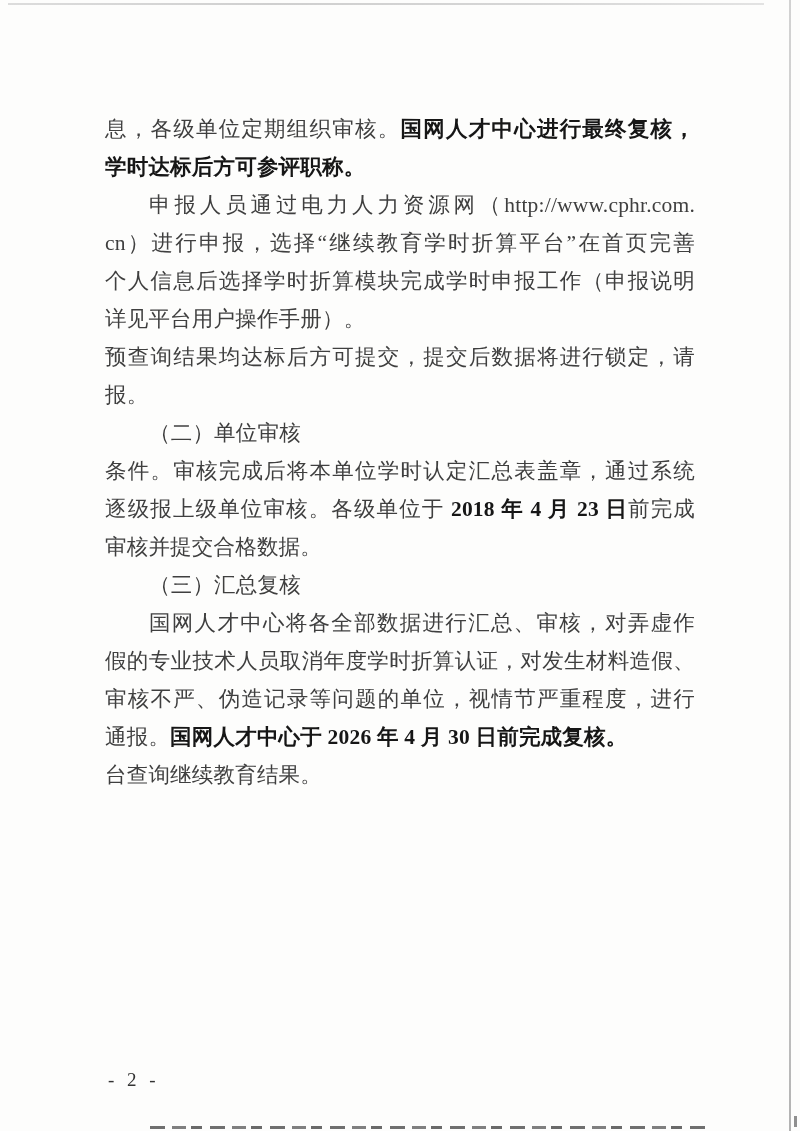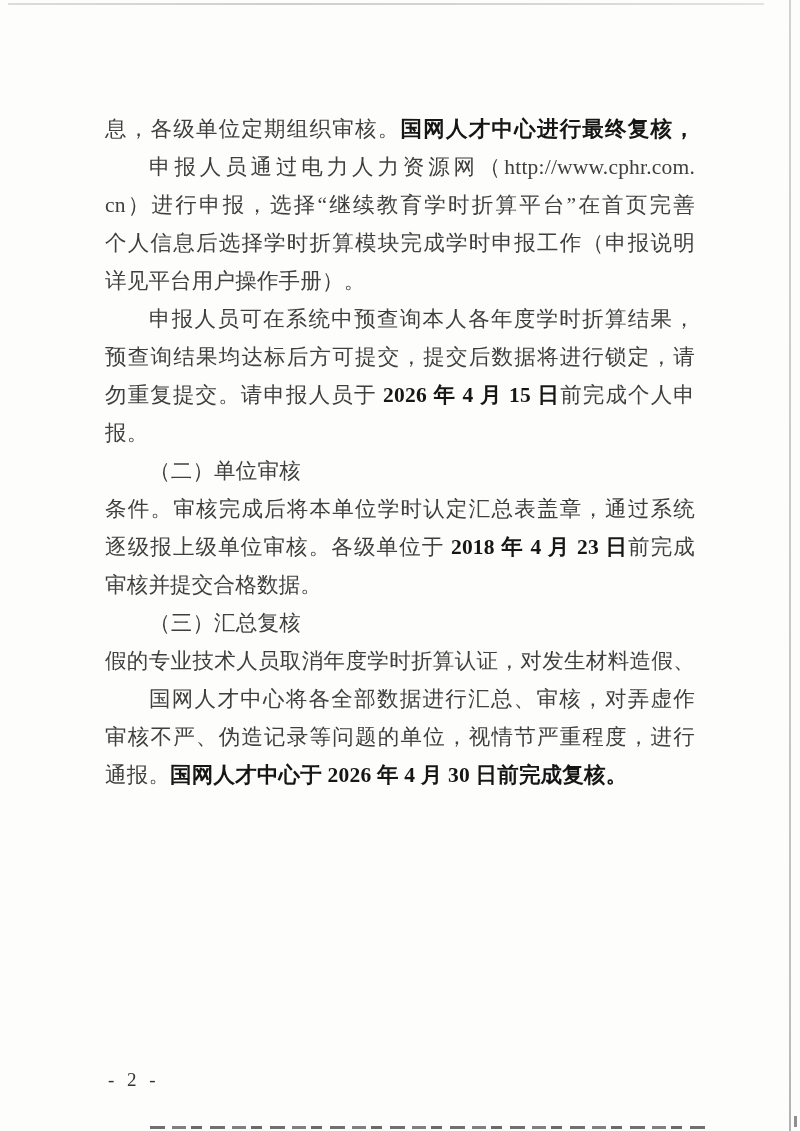--- a/index.html
+++ b/index.html
@@ -63,34 +63,34 @@
   }
 </style>
 </head>
 <body>
 
 <div class="page" style="--paper: #fdfdfc; --ink: #3f3f3f; --ink-bold: #161616;">
   <div class="edge-top"></div>
   <div class="edge-right"></div>
   <main class="doc-body">
       <div class="line justify"><span class="run">息，各级单位定期组织审核。</span><span class="run bold">国网人才中心进行最终复核，</span></div>
+      <div class="line"><span class="run bold">学时达标后方可参评职称。</span></div>
       <div class="line indent justify"><span class="run">申报人员通过电力人力资源网（http://www.cphr.com.</span></div>
       <div class="line justify"><span class="run">cn）进行申报，选择“继续教育学时折算平台”在首页完善</span></div>
       <div class="line justify"><span class="run">个人信息后选择学时折算模块完成学时申报工作（申报说明</span></div>
       <div class="line"><span class="run">详见平台用户操作手册）。</span></div>
-      <div class="line indent justify"><span class="run">申报人员可在系统中预查询本人各年度学时折算结果，</span></div>
       <div class="line justify"><span class="run">预查询结果均达标后方可提交，提交后数据将进行锁定，请</span></div>
-      <div class="line justify"><span class="run">勿重复提交。请申报人员于 </span><span class="run bold">2026 年 4 月 15 日</span><span class="run">前完成个人申</span></div>
       <div class="line"><span class="run">报。</span></div>
       <div class="line indent"><span class="run">（二）单位审核</span></div>
       <div class="line justify"><span class="run">条件。审核完成后将本单位学时认定汇总表盖章，通过系统</span></div>
       <div class="line justify"><span class="run">逐级报上级单位审核。各级单位于 </span><span class="run bold">2018 年 4 月 23 日</span><span class="run">前完成</span></div>
       <div class="line"><span class="run">审核并提交合格数据。</span></div>
       <div class="line indent"><span class="run">（三）汇总复核</span></div>
+      <div class="line indent justify"><span class="run">国网人才中心将各全部数据进行汇总、审核，对弄虚作</span></div>
       <div class="line justify"><span class="run">假的专业技术人员取消年度学时折算认证，对发生材料造假、</span></div>
-      <div class="line indent justify"><span class="run">国网人才中心将各全部数据进行汇总、审核，对弄虚作</span></div>
       <div class="line justify"><span class="run">审核不严、伪造记录等问题的单位，视情节严重程度，进行</span></div>
       <div class="line"><span class="run">通报。</span><span class="run bold">国网人才中心于 2026 年 4 月 30 日前完成复核。</span></div>
+      <div class="line"><span class="run">台查询继续教育结果。</span></div>
     </main>
   <div class="page-number">- 2 -</div>
   <div class="bottom-dashes"></div>
   <div class="corner-speck"></div>
 </div>
 
 </body></html>

